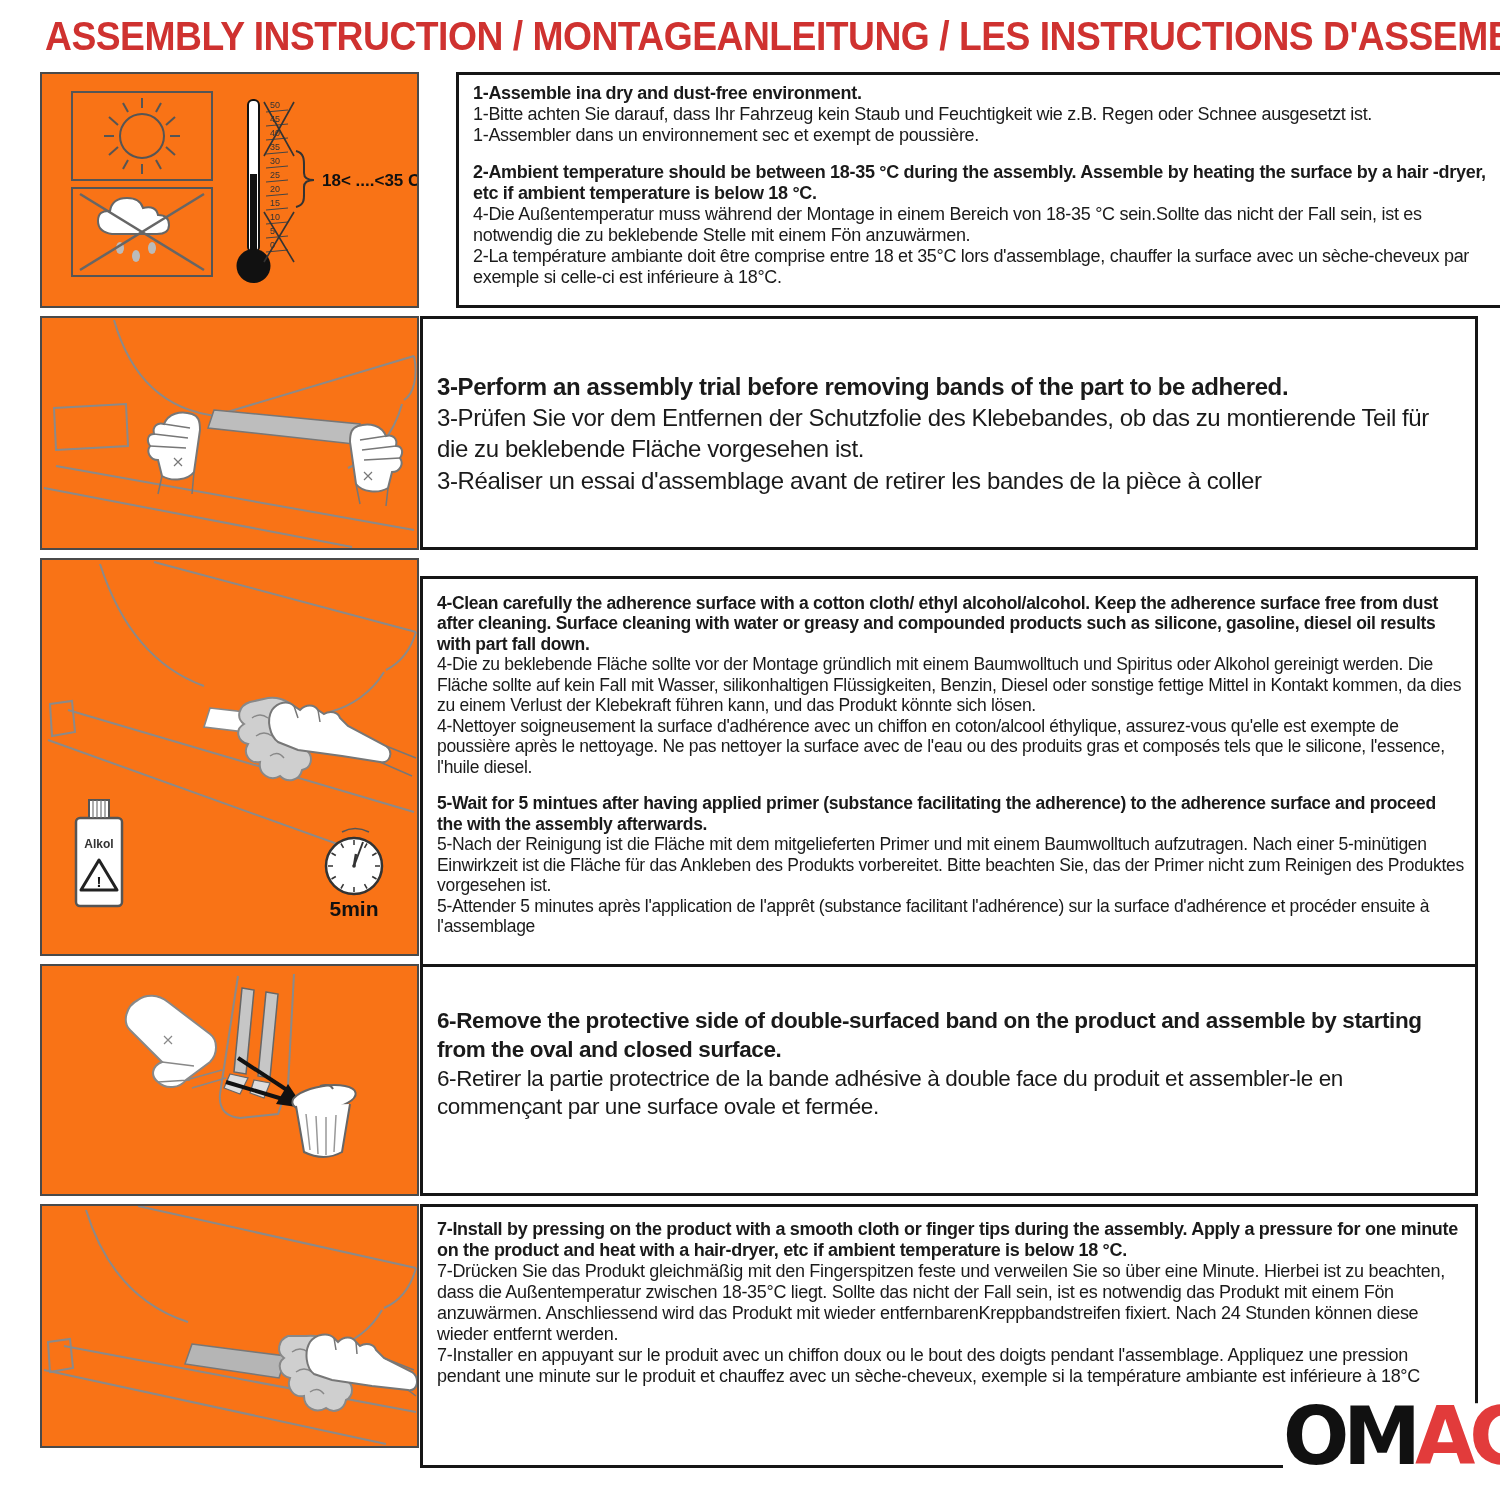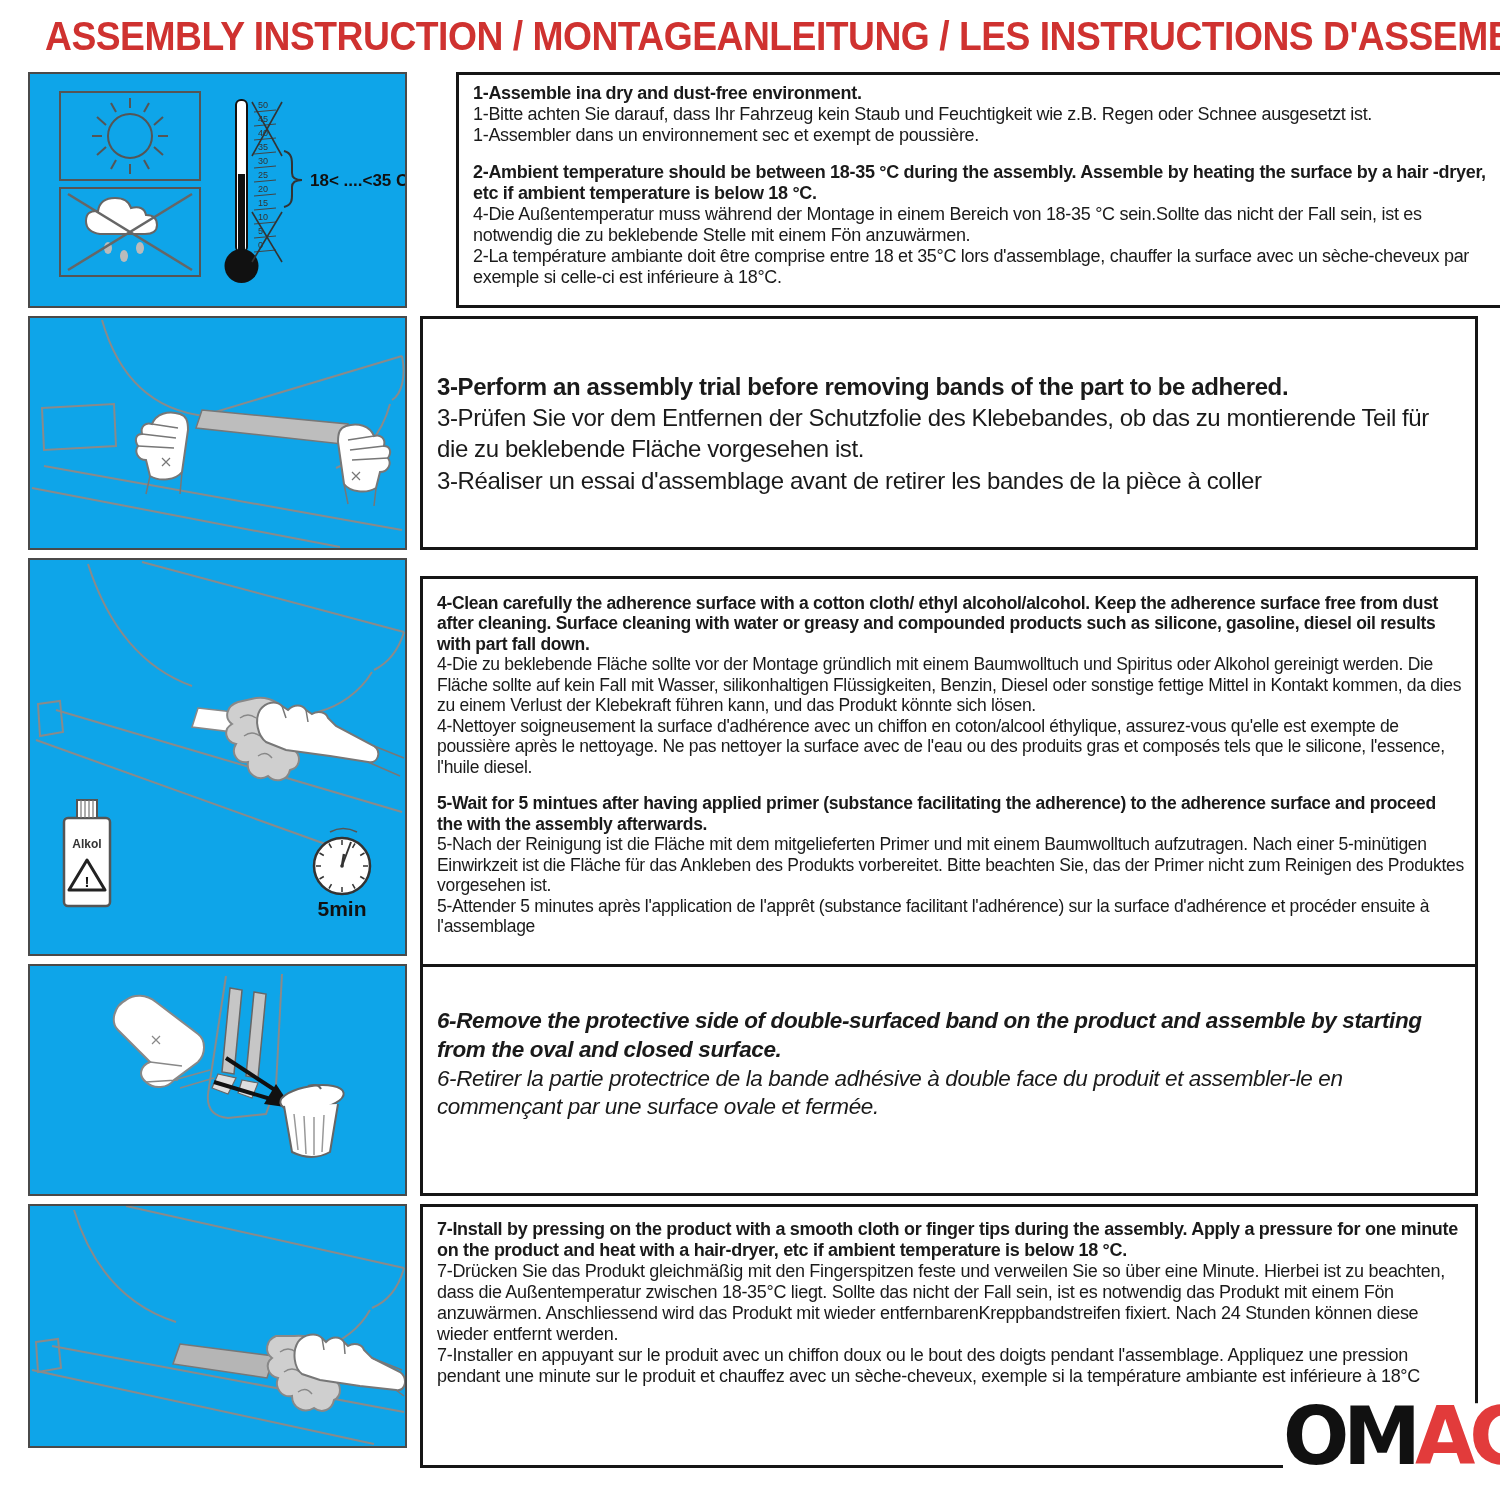--- a/index.html
+++ b/index.html
@@ -2,22 +2,22 @@
 <html><head>
 <meta charset="utf-8">
 <style>
   html,body{margin:0;padding:0;background:#fff;}
   body{width:1500px;height:1500px;position:relative;overflow:hidden;
        font-family:"Liberation Sans","DejaVu Sans",sans-serif;color:#1a1a1a;}
   .page-title{position:absolute;left:45px;top:14px;margin:0;width:1440px;
        font-size:38px;font-weight:bold;letter-spacing:-.5px;color:#cf3230;
        transform:scale(.98,1.05);transform-origin:left top;white-space:nowrap;}
   .row{position:absolute;left:0;width:1500px;}
-  .img-box{position:absolute;left:28px;width:379px;border:2px solid #4a4a4a;
-       background:#0ea5e9;box-sizing:border-box;}
+  .img-box{position:absolute;left:40px;width:379px;border:2px solid #4a4a4a;
+       background:#f97316;box-sizing:border-box;}
   .img-box svg{display:block;}
   .text-box{position:absolute;left:420px;width:1058px;border:3px solid #161616;
        background:#fff;box-sizing:border-box;padding:8px 10px 6px 14px;overflow:hidden;}
   .g + .g{margin-top:16px;}
   p{margin:0;letter-spacing:-.3px;}
   .b{font-weight:bold;}
   .sz-s  p{font-size:17.5px;line-height:1.17;}
   .sz-m  p{font-size:18px;line-height:1.17;}
   .sz-l  p{font-size:22.5px;line-height:1.28;letter-spacing:-.4px;}
   .sz-xl p{font-size:24px;line-height:1.30;letter-spacing:-.4px;}
@@ -241,21 +241,21 @@
         <polygon points="262,142 234,138 246,118" fill="#111"></polygon>
       </g>
       <g fill="#fff" stroke="#666" stroke-width="2">
         <ellipse cx="282" cy="132" rx="32" ry="12" transform="rotate(-9 282 132)"></ellipse>
         <path d="M 278,120 q 10,-3 13,3" fill="none"></path>
         <path d="M 254,140 L 262,186 Q 282,196 300,186 L 308,138"></path>
         <path d="M 264,148 L 268,184 M 274,150 L 276,188 M 284,151 L 284,189 M 294,149 L 292,186" stroke="#999" stroke-width="1.5" fill="none"></path>
       </g>
     </svg>
   </div>
-  <div class="text-box sz-l pad-l" style="top:0;height:232px;font-style:italic;">
+  <div class="text-box sz-l pad-l" style="top:0;height:232px;">
     <div class="g">
       <p class="b">6-Remove the protective side of double-surfaced band on the product and assemble by starting from the oval and closed surface.</p>
       <p>6-Retirer la partie protectrice de la bande adhésive à double face du produit et assembler-le en commençant par une surface ovale et fermée.</p>
     </div>
   </div>
 </section>
 
 <section class="row" style="top:1204px;height:244px;">
   <div class="img-box" style="top:0;height:244px;">
     <svg width="375" height="240" viewBox="0 0 375 240">

